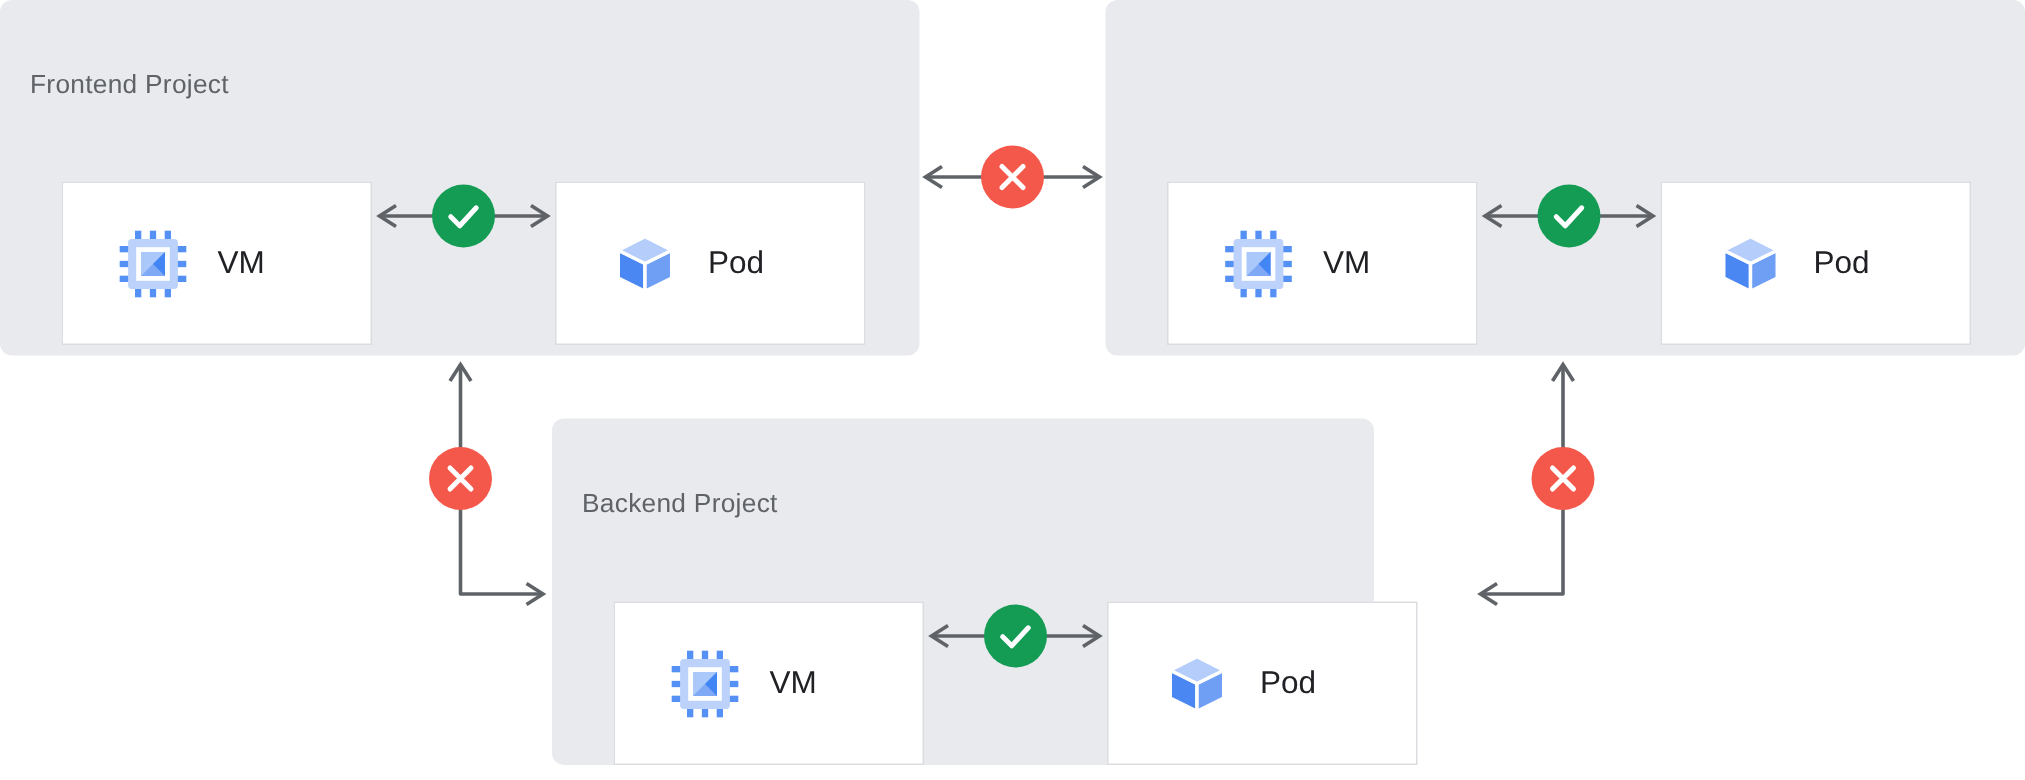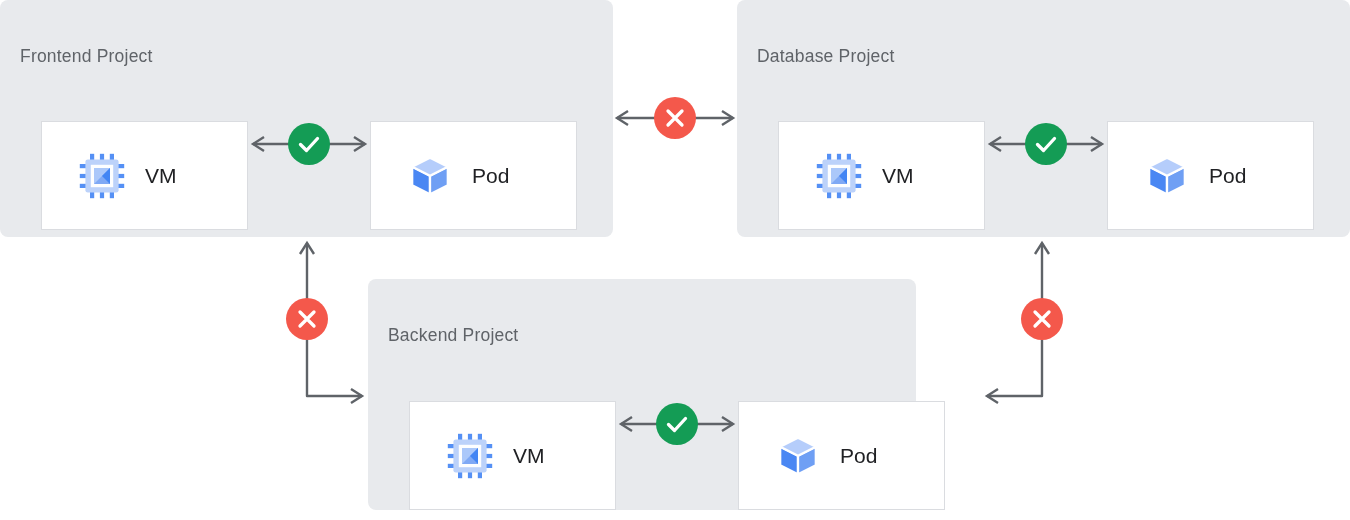--- a/index.html
+++ b/index.html
@@ -111,21 +111,20 @@
     </div>
     <div class="node" style="left:370px;top:89px">
       <svg class="icon icon-pod" viewBox="0 0 24 24">
           <use href="#icon-pod"></use>
         </svg>
       <span class="node-label">Pod</span>
     </div>
   </section>
 
   <section class="panel" style="left:737px;top:0;width:613px;height:237px">
-    <div class="panel-title">Database Project</div>
     <div class="node" style="left:41px;top:89px">
       <svg class="icon icon-vm" viewBox="0 0 24 24">
           <use href="#icon-vm"></use>
         </svg>
       <span class="node-label">VM</span>
     </div>
     <div class="node" style="left:370px;top:89px">
       <svg class="icon icon-pod" viewBox="0 0 24 24">
           <use href="#icon-pod"></use>
         </svg>

